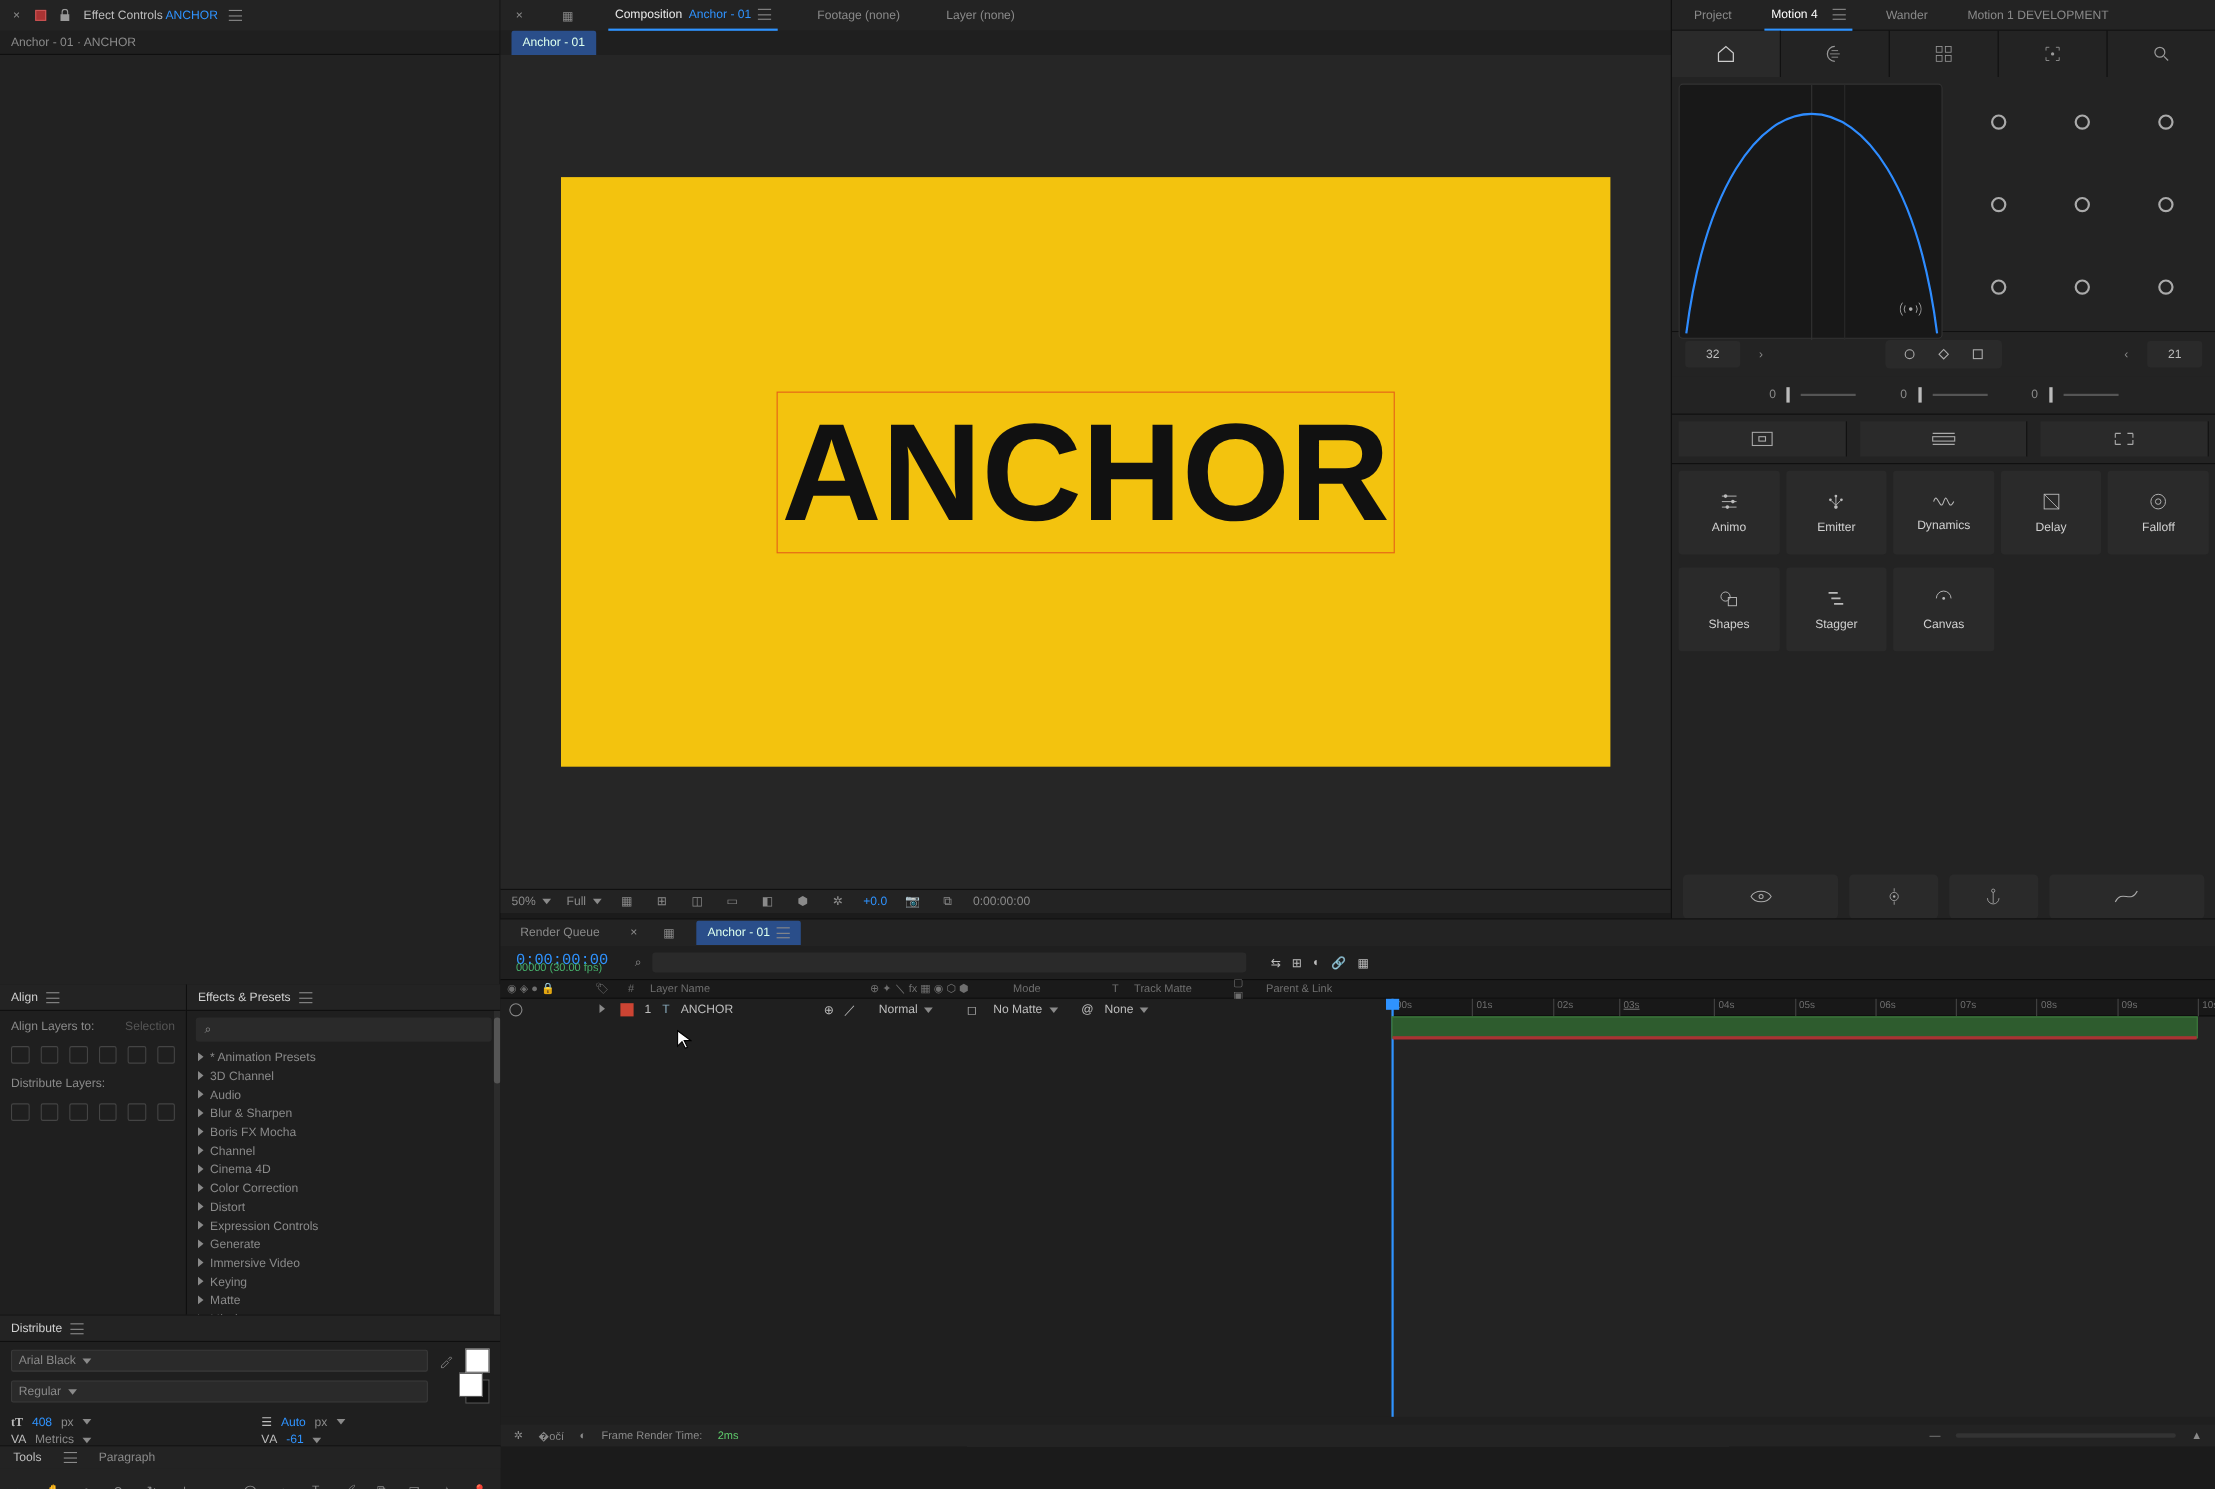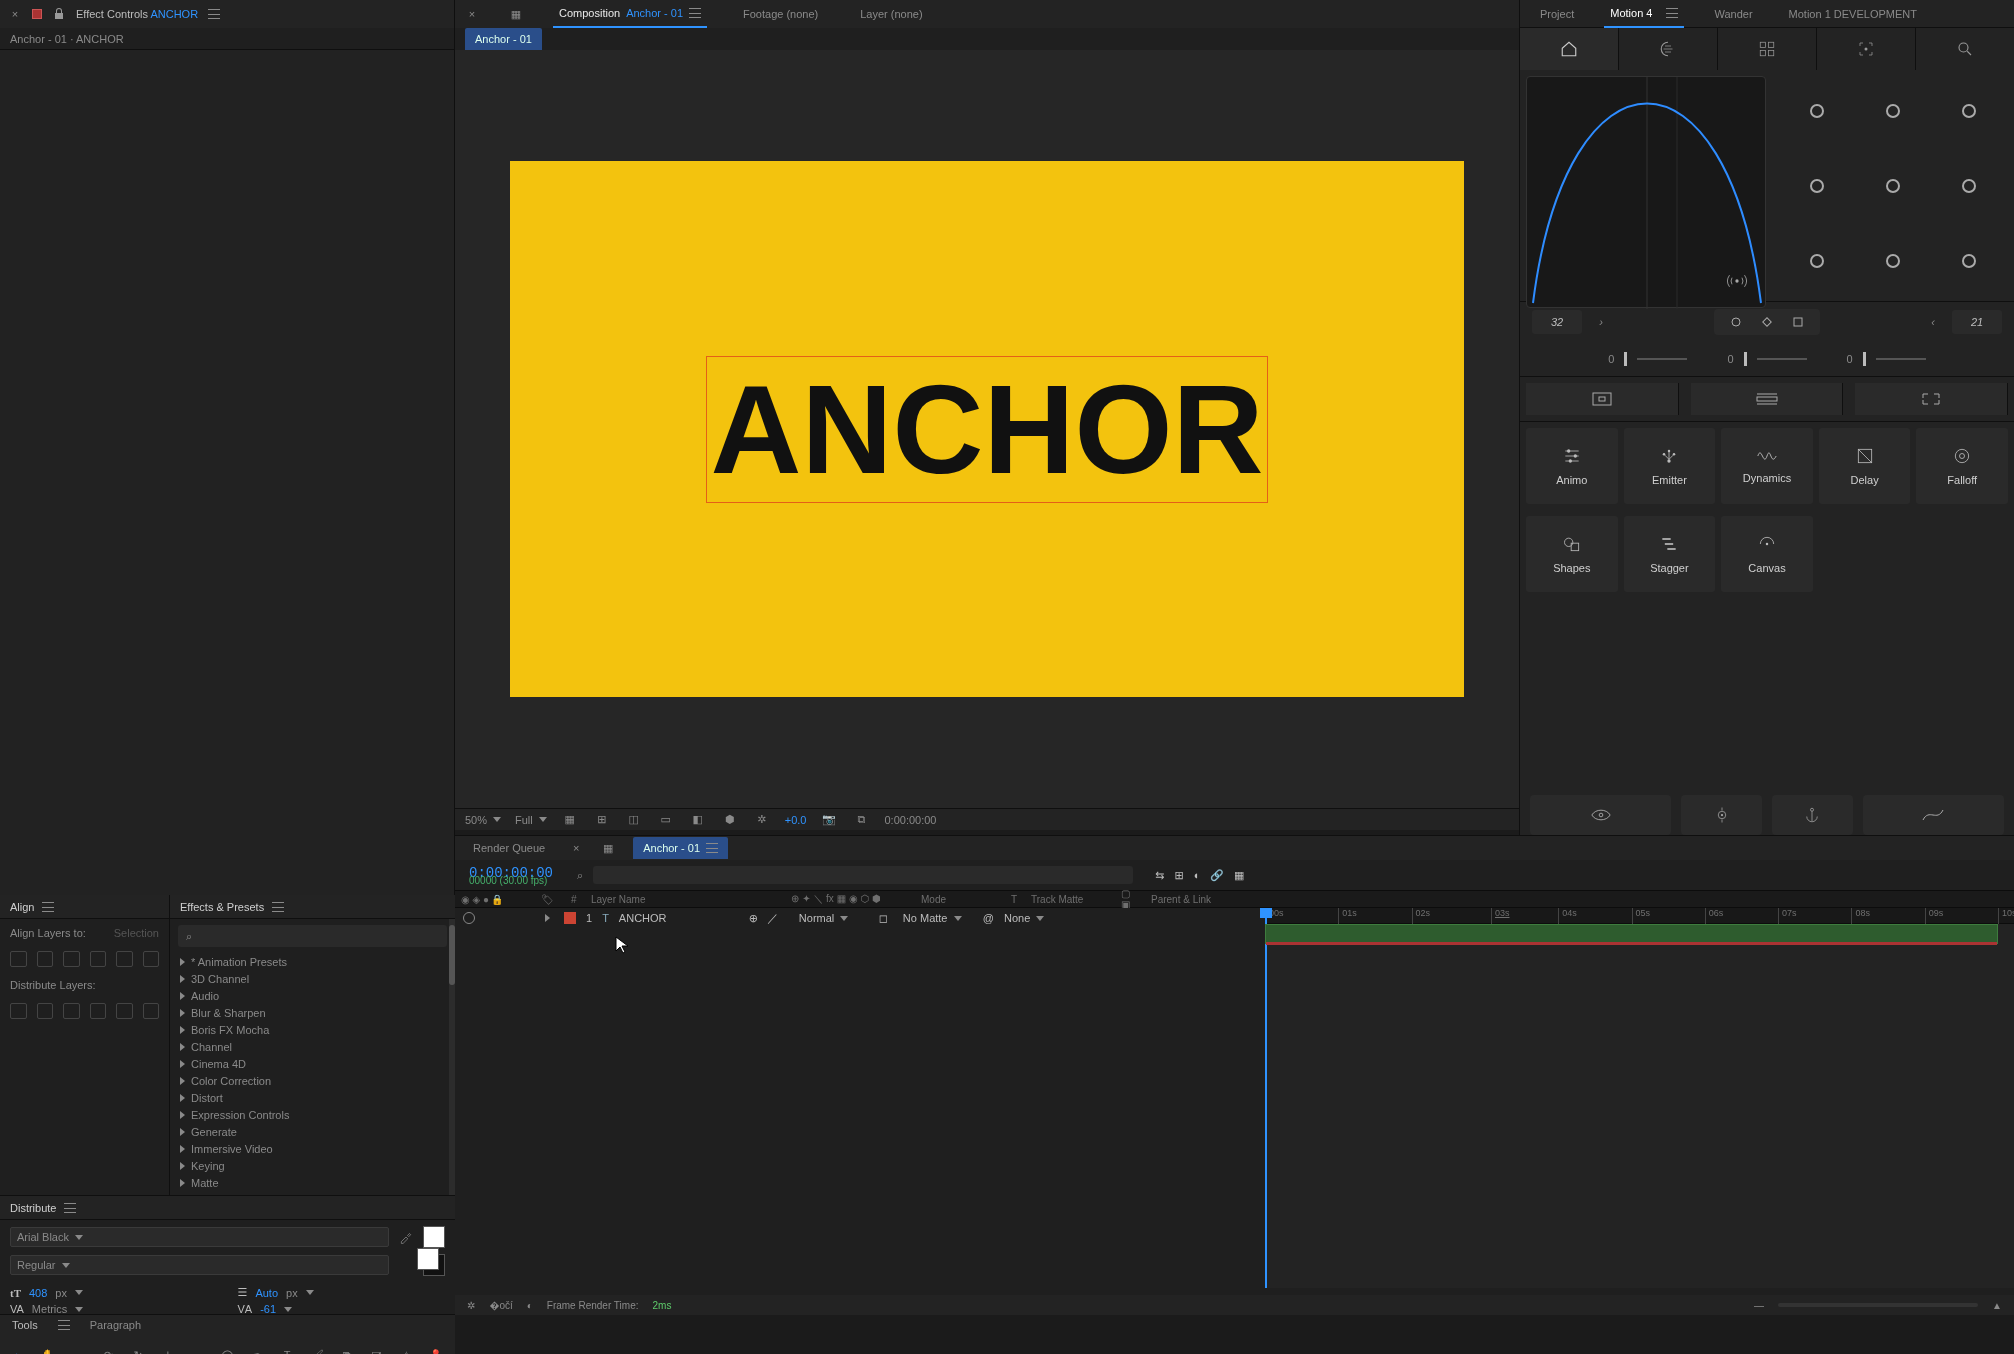--- a/index.html
+++ b/index.html
@@ -68,21 +68,21 @@
   .plugin-tabs .tab.active{color:#fff;}
   .plugin-nav{height:42px;display:flex;background:var(--bg-2);}
   .plugin-nav .cell{flex:1;display:flex;align-items:center;justify-content:center;border-right:1px solid var(--divider);}
   .plugin-nav .cell:last-child{border-right:none;}
   .plugin-nav .cell.active{background:var(--bg-3);}
   .curve-row{display:flex;height:232px;border-bottom:1px solid var(--divider);}
   .curve-box{width:240px;height:232px;background:#181818;border:1px solid #333;margin:6px;border-radius:4px;position:relative;}
   .anchor-grid{flex:1;display:grid;grid-template-columns:repeat(3,1fr);grid-template-rows:repeat(3,1fr);padding:18px 22px;gap:30px;justify-items:center;align-items:center;}
   .ring{width:14px;height:14px;border:2px solid #aaa;border-radius:50%;}
   .broadcast{position:absolute;right:16px;bottom:14px;width:24px;height:24px;display:flex;align-items:center;justify-content:center;}
-  .num-row{height:40px;display:flex;align-items:center;gap:12px;padding:0 12px;background:var(--bg-2);font-style:italic;}
+  .num-row{height:40px;display:flex;align-items:center;gap:12px;padding:0 12px;background:var(--bg-2);}
   .num-box{width:50px;height:24px;background:var(--bg-3);border-radius:3px;display:flex;align-items:center;justify-content:center;}
   .step-chev{width:14px;height:24px;display:flex;align-items:center;justify-content:center;color:var(--text-dim);}
   .shape-group{display:flex;gap:3px;background:var(--bg-3);border-radius:4px;height:26px;align-items:center;padding:0 8px;}
   .shape-group .s{width:28px;height:20px;display:flex;align-items:center;justify-content:center;}
   .sliders{height:34px;display:flex;align-items:center;justify-content:center;gap:40px;background:var(--bg-2);}
   .slider{display:flex;align-items:center;gap:10px;color:var(--text-dim);}
   .slider .track{width:50px;height:2px;background:#555;}
   .slider .knob{width:3px;height:14px;background:#bbb;}
   .three-wide{height:46px;display:flex;background:var(--bg-2);border-top:1px solid var(--divider);border-bottom:1px solid var(--divider);}
   .three-wide .cell{flex:1;display:flex;align-items:center;justify-content:center;border-right:1px solid var(--divider);background:var(--bg-3);margin:6px;}
@@ -655,21 +655,21 @@
           <svg width="14" height="18" viewBox="0 0 14 18">
               <path d="M1 1l0 14 4-4 3 6 2-1-3-6 6 0z" fill="#fff" stroke="#000"></path>
             </svg>
         </div>
       </div>
       <div class="tl-right">
         <div class="ruler" id="tl-ruler">
             <div class="tick" style="left: 0px;">00s</div>
             <div class="tick" style="left: 73.3px;">01s</div>
             <div class="tick" style="left: 146.6px;">02s</div>
-            <div class="tick" style="left: 226px; text-decoration: underline;">03s</div>
+            <div class="tick" style="left: 207px; text-decoration: underline;">03s</div>
             <div class="tick" style="left: 293.2px;">04s</div>
             <div class="tick" style="left: 366.5px;">05s</div>
             <div class="tick" style="left: 439.8px;">06s</div>
             <div class="tick" style="left: 513.1px;">07s</div>
             <div class="tick" style="left: 586.4px;">08s</div>
             <div class="tick" style="left: 659.7px;">09s</div>
             <div class="tick" style="left: 733px;">10s</div>
           </div>
         <div class="playhead"></div>
         <div class="clip"></div>

